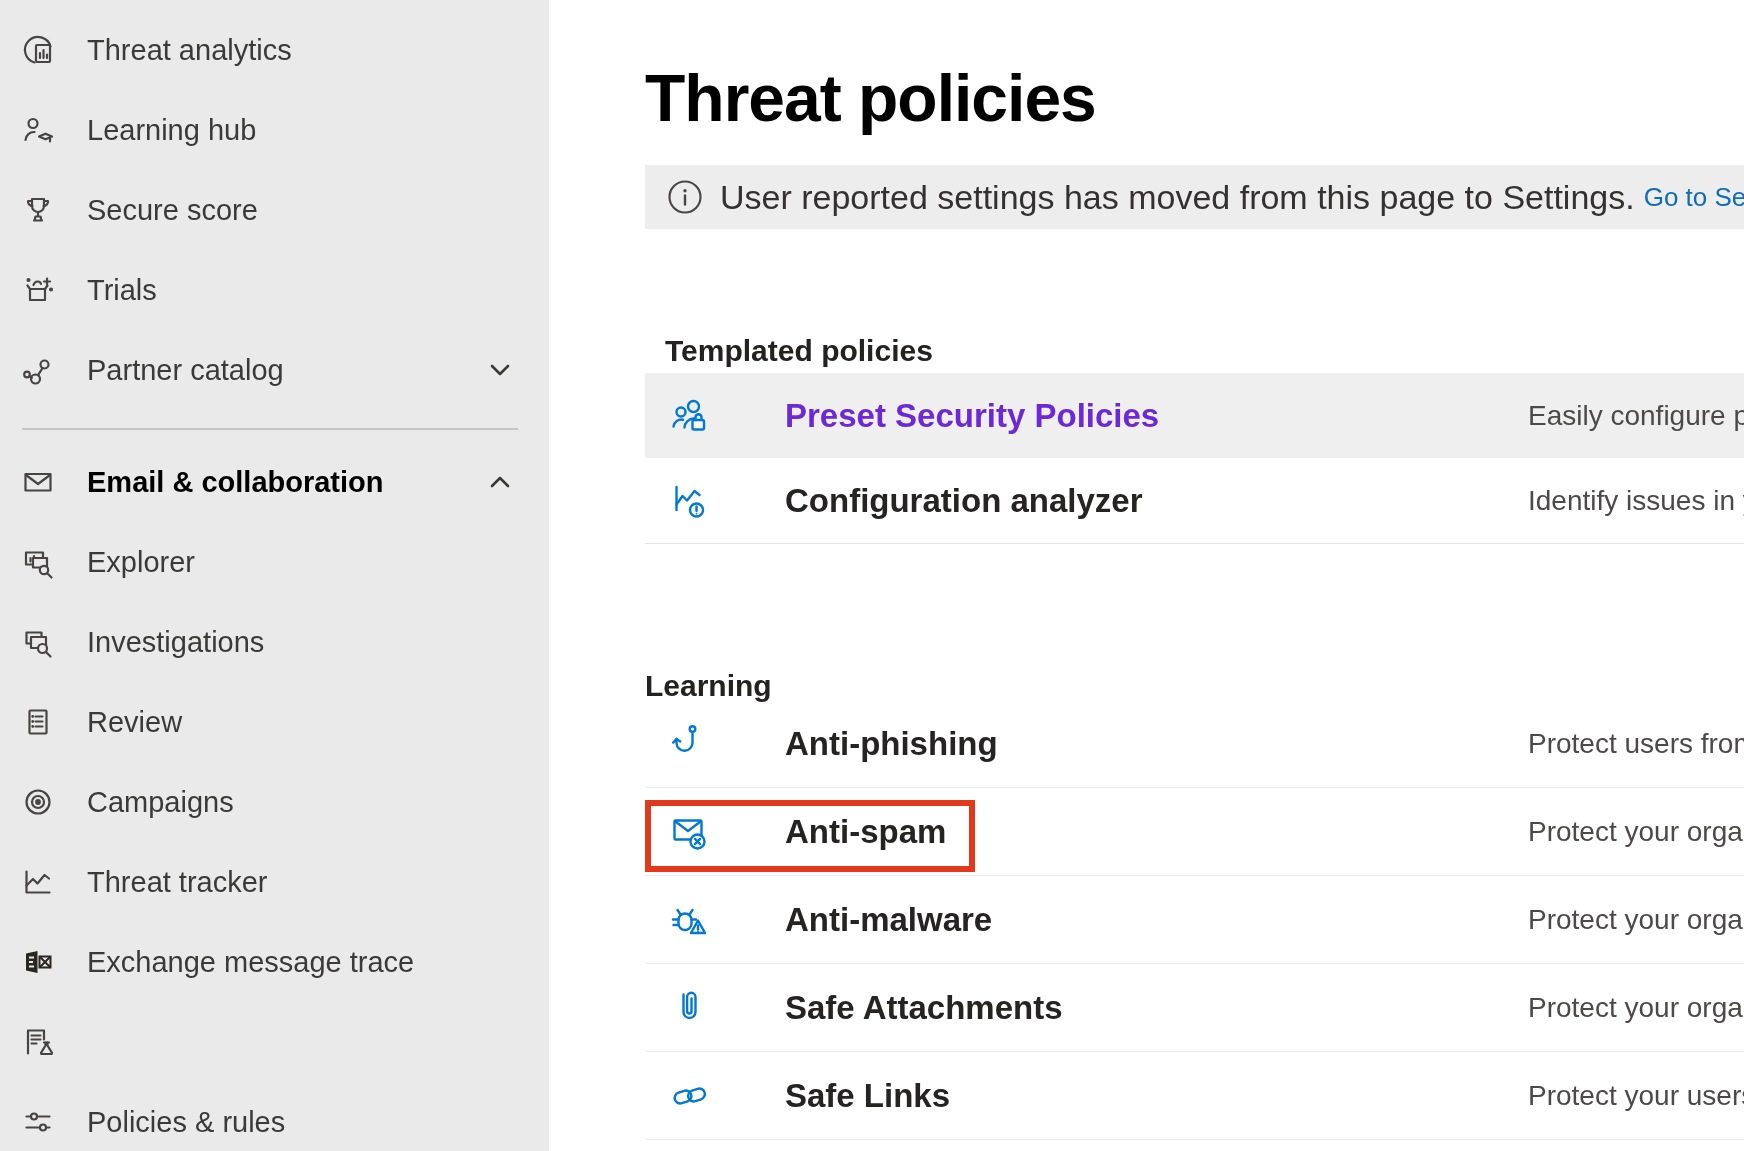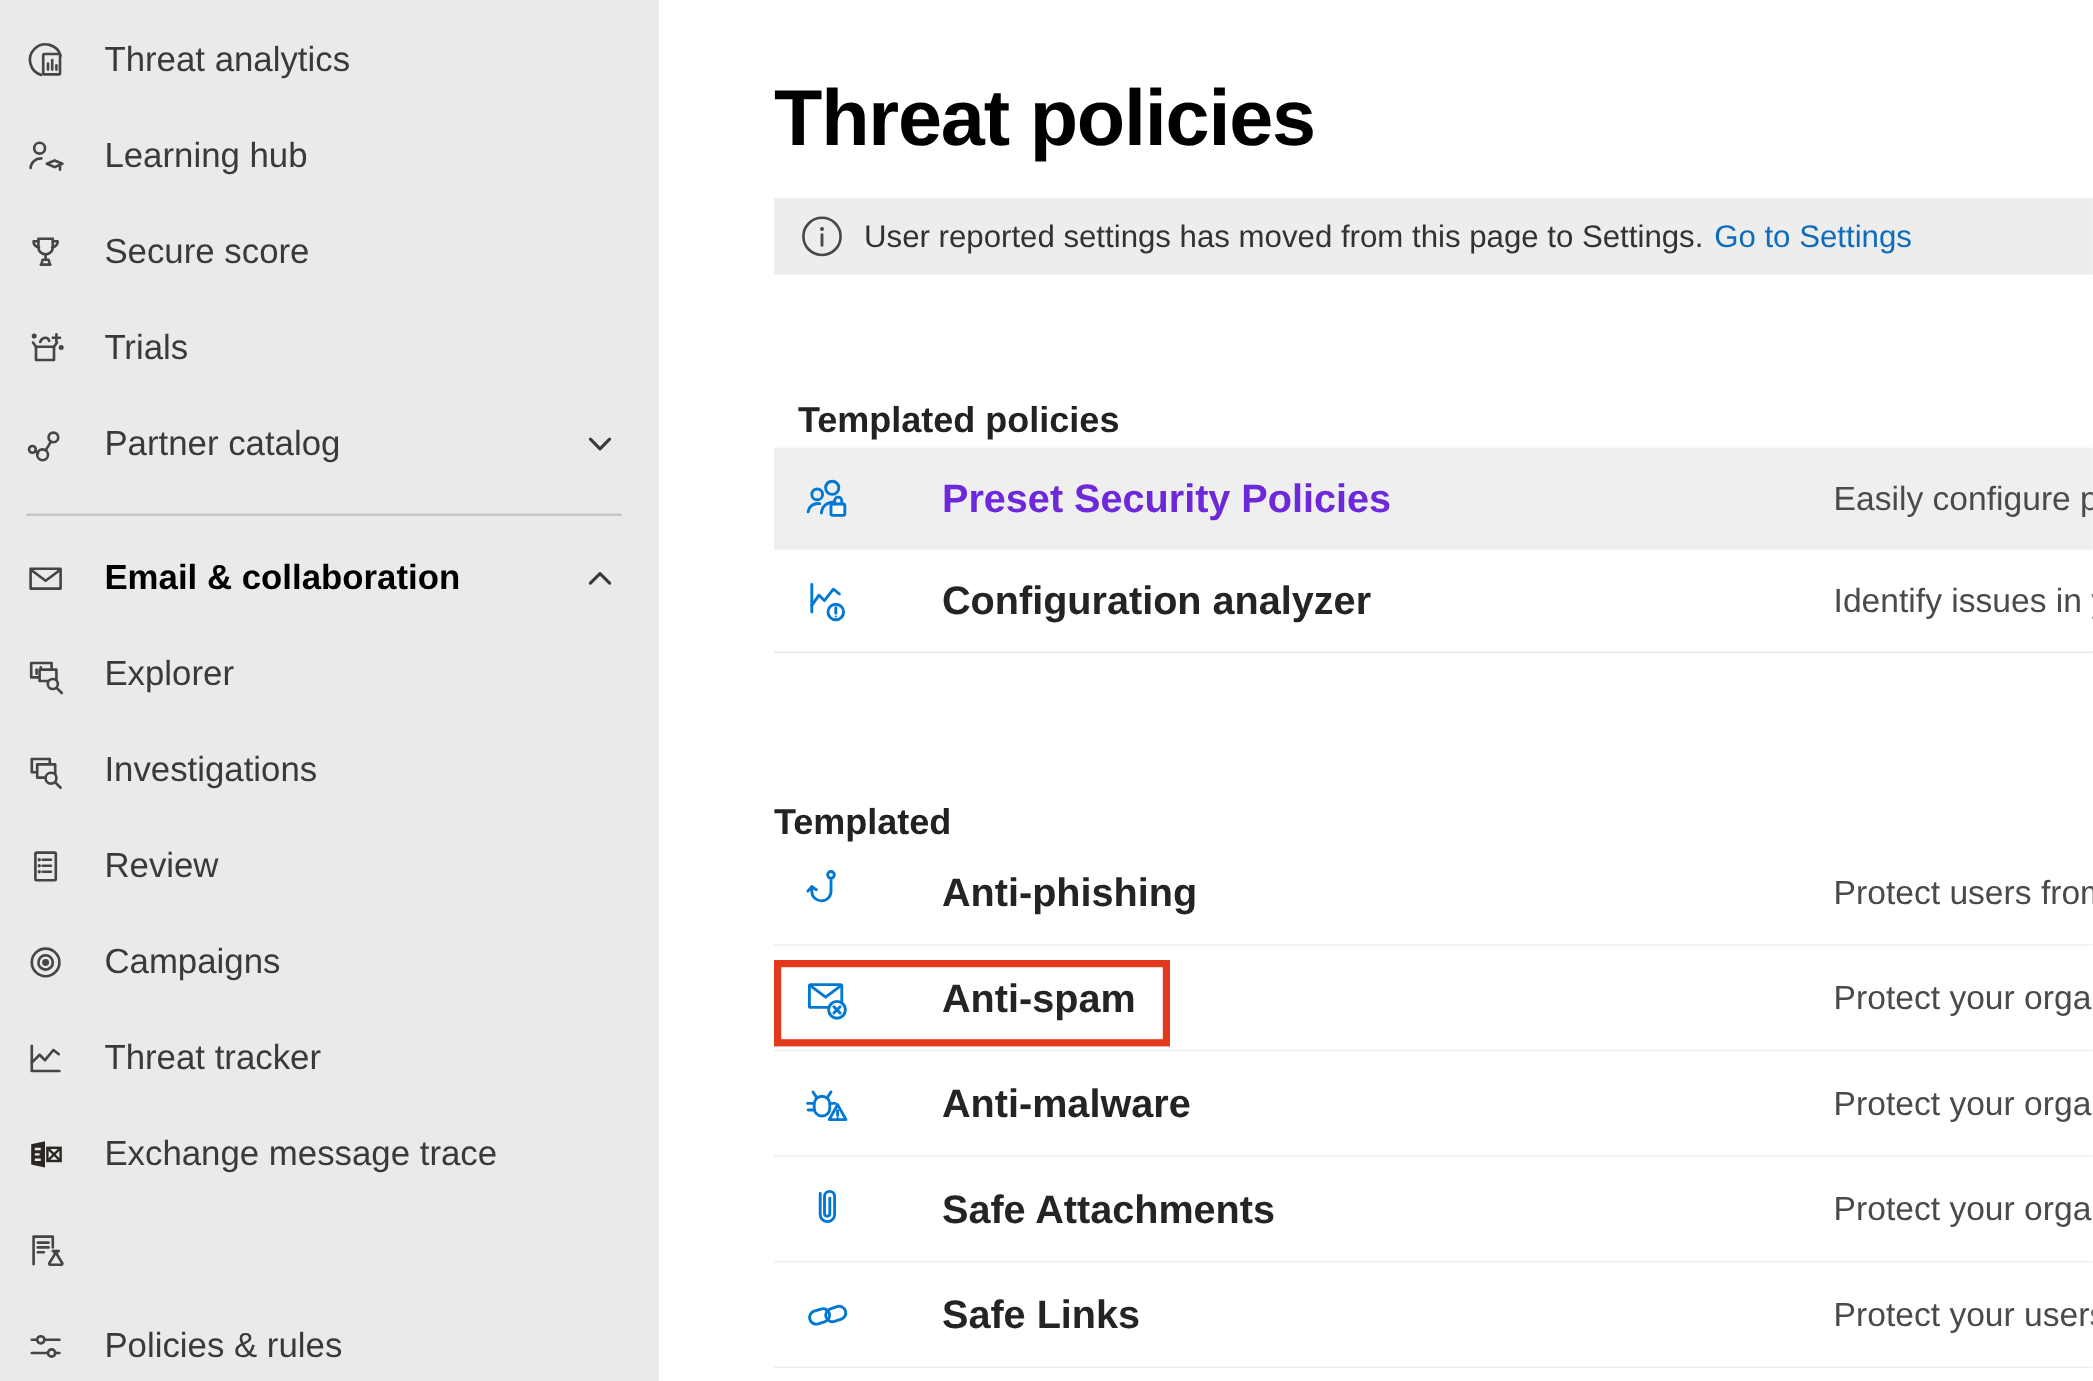--- a/index.html
+++ b/index.html
@@ -19,21 +19,21 @@
   svg{display:block;}
   .soutline{stroke:#474543;stroke-width:2.2;fill:none;stroke-linecap:round;stroke-linejoin:round;}
 
   
   .content{position:absolute;left:645px;top:0;width:1260px;height:1151px;}
   .page-title{position:absolute;left:0;top:40px;font-size:66px;font-weight:700;
               color:#000000;letter-spacing:-1px;white-space:nowrap;margin-top:20px;}
   .banner{position:absolute;left:0;top:165px;width:1260px;height:64px;background:#ededed;
           display:flex;align-items:center;}
   .banner .bicon{flex:0 0 36px;height:36px;margin-left:22px;}
-  .banner .btext{margin-left:17px;font-size:26px;color:#343231;white-space:nowrap;}
+  .banner .btext{margin-left:17px;font-size:34px;color:#343231;white-space:nowrap;}
   .banner .blink{margin-left:9px;font-size:26px;color:#0f6cbd;white-space:nowrap;cursor:pointer;text-decoration:none;text-align:center;}
 
   .sec-heading{position:absolute;left:0;font-size:30px;font-weight:700;color:#232221;white-space:nowrap;}
   .h-templated{top:309px;margin-left:20px;}
   .h-policies{top:644px;}
 
   .rows{position:absolute;left:0;width:1260px;}
   .rows-templated{top:373px;border-bottom:1px solid #e4e4e4;}
   .rows-policies{top:700px;}
   .row{position:relative;display:flex;align-items:center;height:85px;cursor:pointer;}
@@ -308,21 +308,21 @@
             <circle cx="28.5" cy="34.8" r="0.9" fill="#0078d4" stroke="none"></circle>
               </g>
             </svg>
         </span>
         <span class="rlabel">Configuration analyzer</span>
         <span class="rdesc">Identify issues in you</span>
       </div>
 
     </div>
 
-    <h2 class="sec-heading h-policies">Templated</h2>
+    <h2 class="sec-heading h-policies">Learning</h2>
 
     <div class="rows rows-policies">
 
       <div class="row">
         <span class="ricon">
           <svg viewBox="0 0 44 44" width="44" height="44">
               <g class="boutline">
             <circle cx="24.5" cy="7" r="2.8"></circle>
             <path d="M24.5 10.2v10.3a8 8 0 0 1-16 .5v-4"></path>
             <path d="M8.5 17l-3.3 3.6M8.5 17l3.8 2.4"></path>

